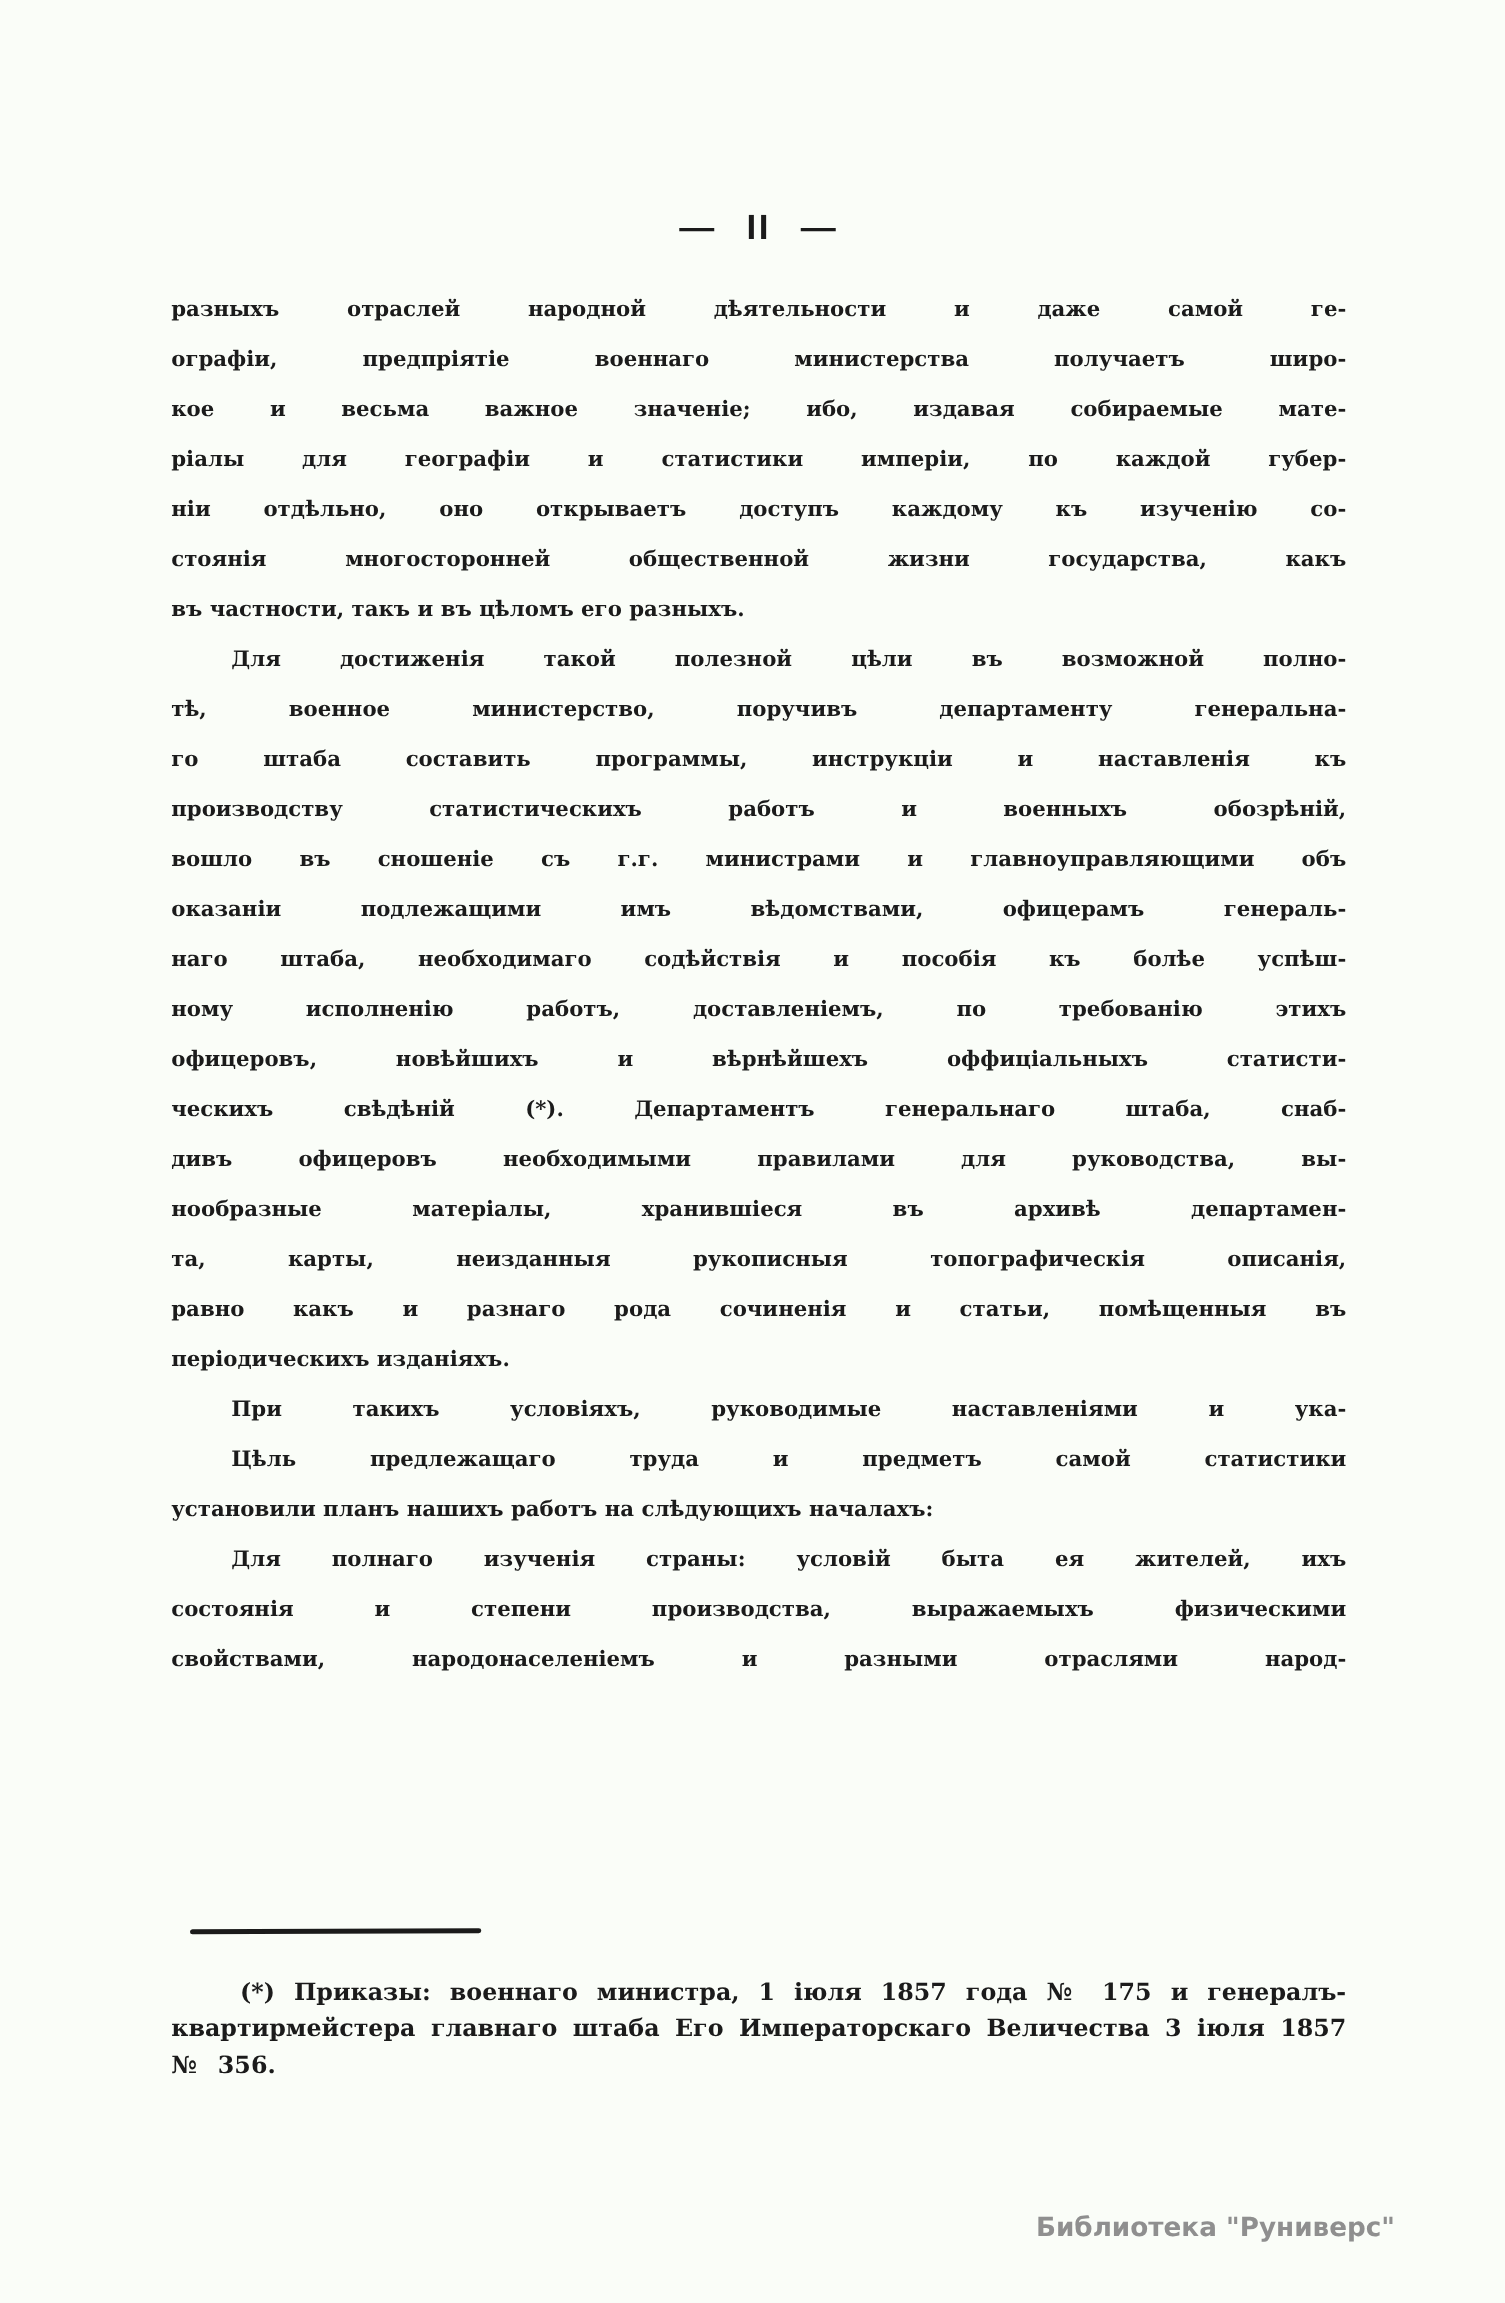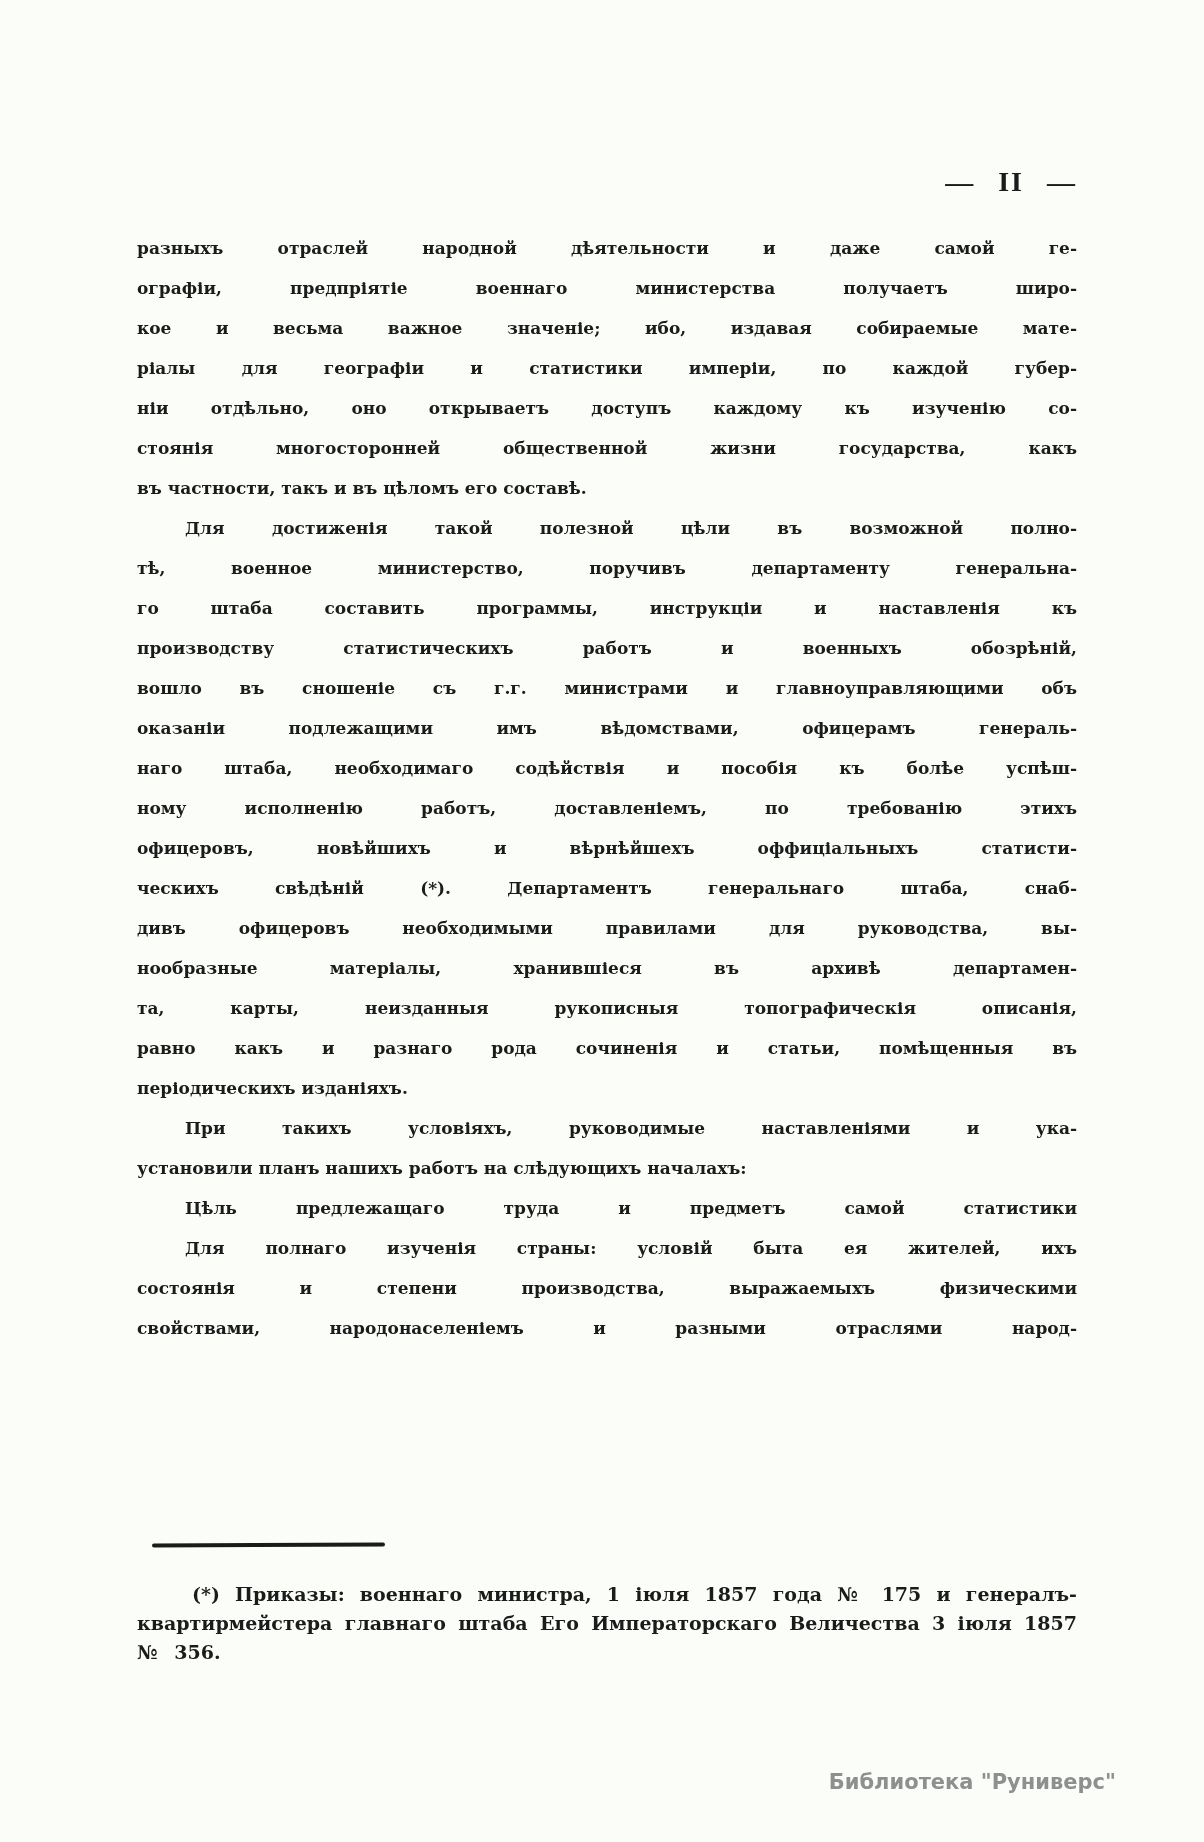--- a/index.html
+++ b/index.html
@@ -12,22 +12,22 @@
   .page{
     position:relative;
     width:1204px;height:1842px;
     margin:0 auto;
     background:var(--paper);
     overflow:hidden;
   }
   .page-number{
     position:absolute;
     left:137px;top:166px;width:940px;
-    text-align:right;
-    font-family:Liberation Serif, serif;
+    text-align:center;
+    font-family:Liberation Sans, sans-serif;
     font-weight:700;
     font-size:28px;
     letter-spacing:2px;
     word-spacing:14px;
     color:var(--ink);
   }
   .body-text{
     position:absolute;
     left:137px;top:228px;width:940px;
     color:var(--ink);
@@ -86,21 +86,21 @@
   <div class="page-number">— II —</div>
 
   <div class="body-text">
       <div>
         <div class="line">разныхъ отраслей народной дѣятельности и даже самой ге-</div>
         <div class="line">ографіи, предпріятіе военнаго министерства получаетъ широ-</div>
         <div class="line">кое и весьма важное значеніе; ибо, издавая собираемые мате-</div>
         <div class="line">ріалы для географіи и статистики имперіи, по каждой губер-</div>
         <div class="line">ніи отдѣльно, оно открываетъ доступъ каждому къ изученію со-</div>
         <div class="line">стоянія многосторонней общественной жизни государства, какъ</div>
-        <div class="line endline">въ частности, такъ и въ цѣломъ его составѣ.</div>
+        <div class="line endline">въ частности, такъ и въ цѣломъ его разныхъ.</div>
       </div>
       <div>
         <div class="line indent">Для достиженія такой полезной цѣли въ возможной полно-</div>
         <div class="line">тѣ, военное министерство, поручивъ департаменту генеральна-</div>
         <div class="line">го штаба составить программы, инструкціи и наставленія къ</div>
         <div class="line">производству статистическихъ работъ и военныхъ обозрѣній,</div>
         <div class="line">вошло въ сношеніе съ г.г. министрами и главноуправляющими объ</div>
         <div class="line">оказаніи подлежащими имъ вѣдомствами, офицерамъ генераль-</div>
         <div class="line">наго штаба, необходимаго содѣйствія и пособія къ болѣе успѣш-</div>
         <div class="line">ному исполненію работъ, доставленіемъ, по требованію этихъ</div>
@@ -109,22 +109,22 @@
         <div class="line">дивъ офицеровъ необходимыми правилами для руководства, вы-</div>
         <div class="line">нообразные матеріалы, хранившіеся въ архивѣ департамен-</div>
         <div class="line">та, карты, неизданныя рукописныя топографическія описанія,</div>
         <div class="line">равно какъ и разнаго рода сочиненія и статьи, помѣщенныя въ</div>
         <div class="line endline">періодическихъ изданіяхъ.</div>
       </div>
       <div>
         <div class="line indent">При такихъ условіяхъ, руководимые наставленіями и ука-</div>
       </div>
       <div>
+        <div class="line indent">Цѣль предлежащаго труда и предметъ самой статистики</div>
         <div class="line endline">установили планъ нашихъ работъ на слѣдующихъ началахъ:</div>
-        <div class="line indent">Цѣль предлежащаго труда и предметъ самой статистики</div>
       </div>
       <div>
         <div class="line indent">Для полнаго изученія страны: условій быта ея жителей, ихъ</div>
         <div class="line">состоянія и степени производства, выражаемыхъ физическими</div>
         <div class="line">свойствами, народонаселеніемъ и разными отраслями народ-</div>
       </div>
     </div>
 
   <div class="footnote-rule"></div>
 

